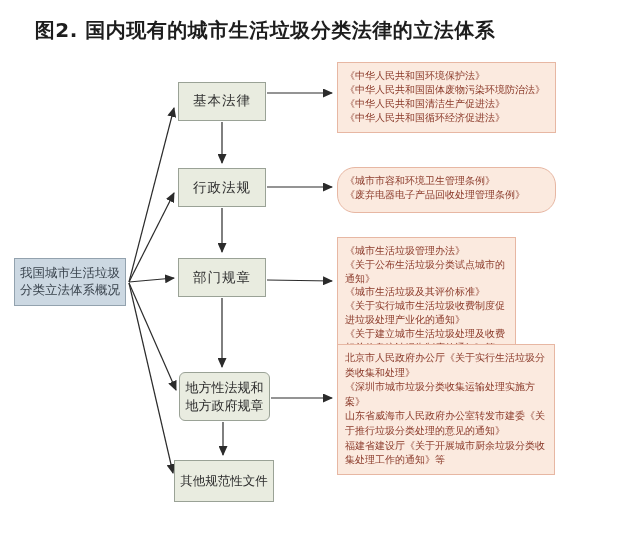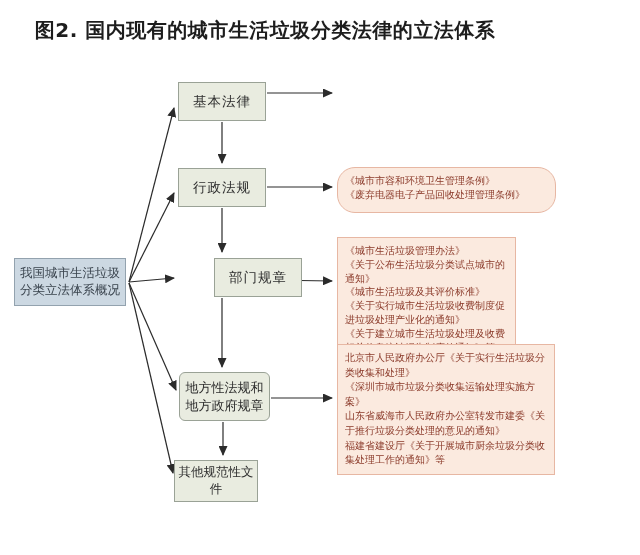--- a/index.html
+++ b/index.html
@@ -19,25 +19,25 @@
     left:14px;top:258px;width:112px;height:48px;
     background:var(--root-box-bg,#ccd8e2);border:1px solid var(--root-box-border,#93a2ae);
     display:flex;align-items:center;justify-content:center;text-align:center;
     font-size:12.5px;line-height:1.35;color:#39434d;padding:2px 4px;font-weight:500;
   }
   .level-box{
     background:var(--level-box-bg,#e9ece0);border:1px solid var(--level-box-border,#9aa296);
     display:flex;align-items:center;justify-content:center;text-align:center;
     font-size:13.5px;color:#2e2e2e;line-height:1.35;letter-spacing:1px;
   }
-  .lv1{left:178px;top:82px;width:88px;height:39px;}
+  .lv1{left:178px;top:82px;width:88px;height:39px;font-family:Liberation Serif, serif;}
   .lv2{left:178px;top:168px;width:88px;height:39px;}
-  .lv3{left:178px;top:258px;width:88px;height:39px;margin-left:36px;}
+  .lv3{left:178px;top:258px;width:88px;height:39px;}
   .lv4{left:179px;top:372px;width:91px;height:49px;letter-spacing:0;font-size:13px;padding:2px;border-radius:6px;}
-  .lv5{left:174px;top:460px;width:84px;height:42px;letter-spacing:0;font-size:12.5px;}
+  .lv5{left:174px;top:460px;width:100px;height:42px;letter-spacing:0;font-size:12.5px;}
   .law-box{
     background:var(--law-box-bg,#fbeadf);border:1px solid var(--law-box-border,#e7b7a3);
     color:var(--law-text,#8b3a2a);font-size:10px;line-height:14px;
     padding:6px 7px;text-align:left;
   }
   .law1{left:337px;top:62px;width:219px;min-height:71px;}
   .law2{left:337px;top:167px;width:219px;min-height:46px;border-radius:18px;}
   .law3{left:337px;top:237px;width:179px;min-height:101px;line-height:13.8px;}
   .law4{left:337px;top:344px;width:218px;min-height:108px;line-height:14.6px;}
   .law-line{margin:0;}
@@ -74,20 +74,26 @@
   </svg>
 
   <div class="box root-box">我国城市生活垃圾分类立法体系概况</div>
 
   <div class="box level-box lv1">基本法律</div>
   <div class="box level-box lv2">行政法规</div>
   <div class="box level-box lv3">部门规章</div>
   <div class="box level-box lv4">地方性法规和地方政府规章</div>
   <div class="box level-box lv5">其他规范性文件</div>
 
+  <div class="box law-box law1">
+    <div class="law-line">《中华人民共和国环境保护法》</div>
+    <div class="law-line">《中华人民共和国固体废物污染环境防治法》</div>
+    <div class="law-line">《中华人民共和国清洁生产促进法》</div>
+    <div class="law-line">《中华人民共和国循环经济促进法》</div>
+  </div>
 
   <div class="box law-box law2">
     <div class="law-line">《城市市容和环境卫生管理条例》</div>
     <div class="law-line">《废弃电器电子产品回收处理管理条例》</div>
   </div>
 
   <div class="box law-box law3">
     <div class="law-line">《城市生活垃圾管理办法》</div>
     <div class="law-line">《关于公布生活垃圾分类试点城市的通知》</div>
     <div class="law-line">《城市生活垃圾及其评价标准》</div>

